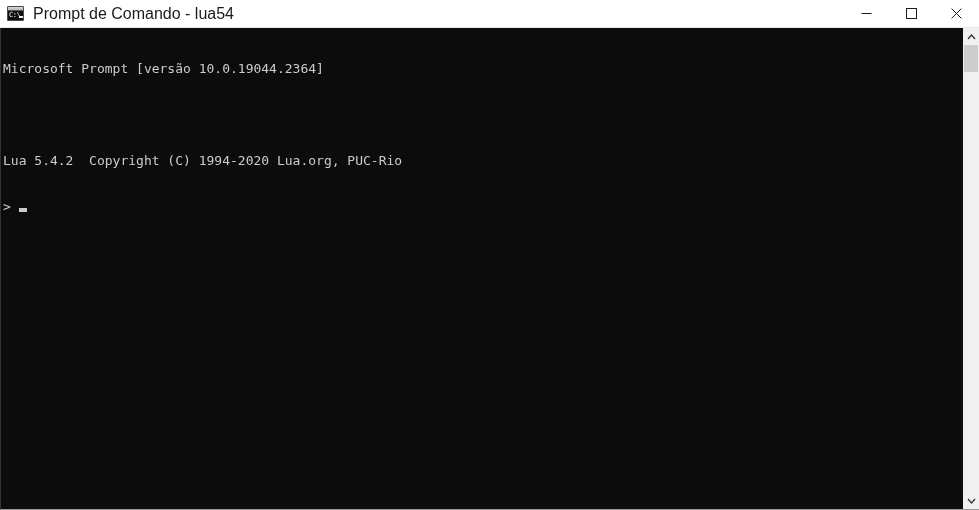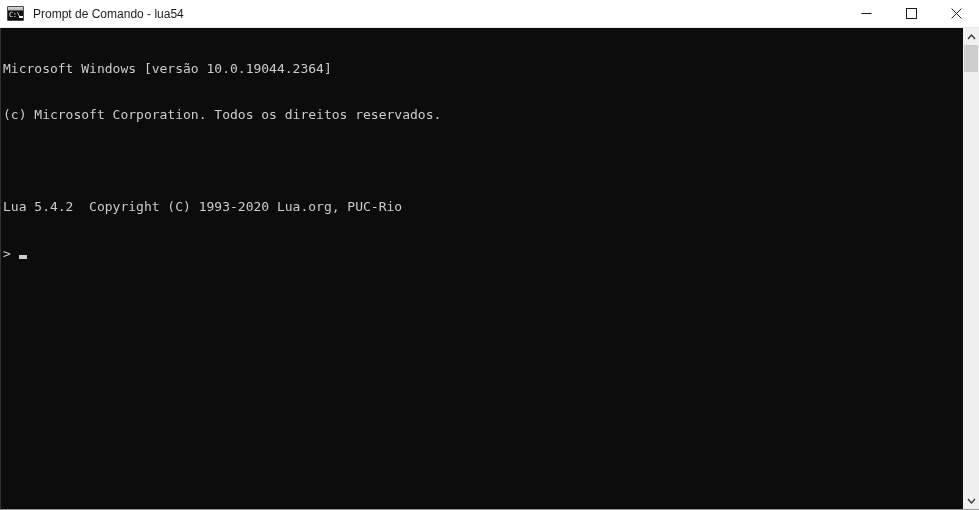--- a/index.html
+++ b/index.html
@@ -78,21 +78,21 @@
     position: absolute;
     left: 11px;
     top: 9px;
     width: 4px;
     height: 2px;
     background: #f2f2f2;
   }
 
   .title-text {
     font-family: "Liberation Sans", sans-serif;
-    font-size: 12px;
+    font-size: 16px;
     color: #1b1b1b;
     margin-left: 9px;
     white-space: nowrap;
     overflow: hidden;
     text-overflow: ellipsis;
   }
 
   .win-controls {
     display: flex;
     height: 28px;
@@ -216,24 +216,23 @@
         <svg width="11" height="11" viewBox="0 0 11 11">
           <line x1="0.6" y1="0.6" x2="10.4" y2="10.4" stroke="#1b1b1b" stroke-width="1"></line>
           <line x1="10.4" y1="0.6" x2="0.6" y2="10.4" stroke="#1b1b1b" stroke-width="1"></line>
         </svg>
       </button>
     </div>
   </div>
 
   <div class="console-area">
     <div class="console-text">
-      <div class="console-line">Microsoft Windows [versão 10.0.19044.2364]</div>
-      <div class="console-line">(c) Microsoft Corporation. Todos os direitos reservados.</div>
+      <div class="console-line">Microsoft Prompt [versão 10.0.19044.2364]</div>
       <div class="console-line"></div>
-      <div class="console-line">Lua 5.4.2  Copyright (C) 1993-2020 Lua.org, PUC-Rio</div>
+      <div class="console-line">Lua 5.4.2  Copyright (C) 1994-2020 Lua.org, PUC-Rio</div>
       <div class="cursor-line"><span>&gt; </span><span class="block-cursor"></span></div>
     </div>
 
     <div class="scrollbar">
       <div class="sb-arrow">
         <svg width="9" height="6" viewBox="0 0 9 6">
           <polyline points="1,5 4.5,1 8,5" fill="none" stroke="#3c3c3c" stroke-width="1.4"></polyline>
         </svg>
       </div>
       <div class="sb-track">

